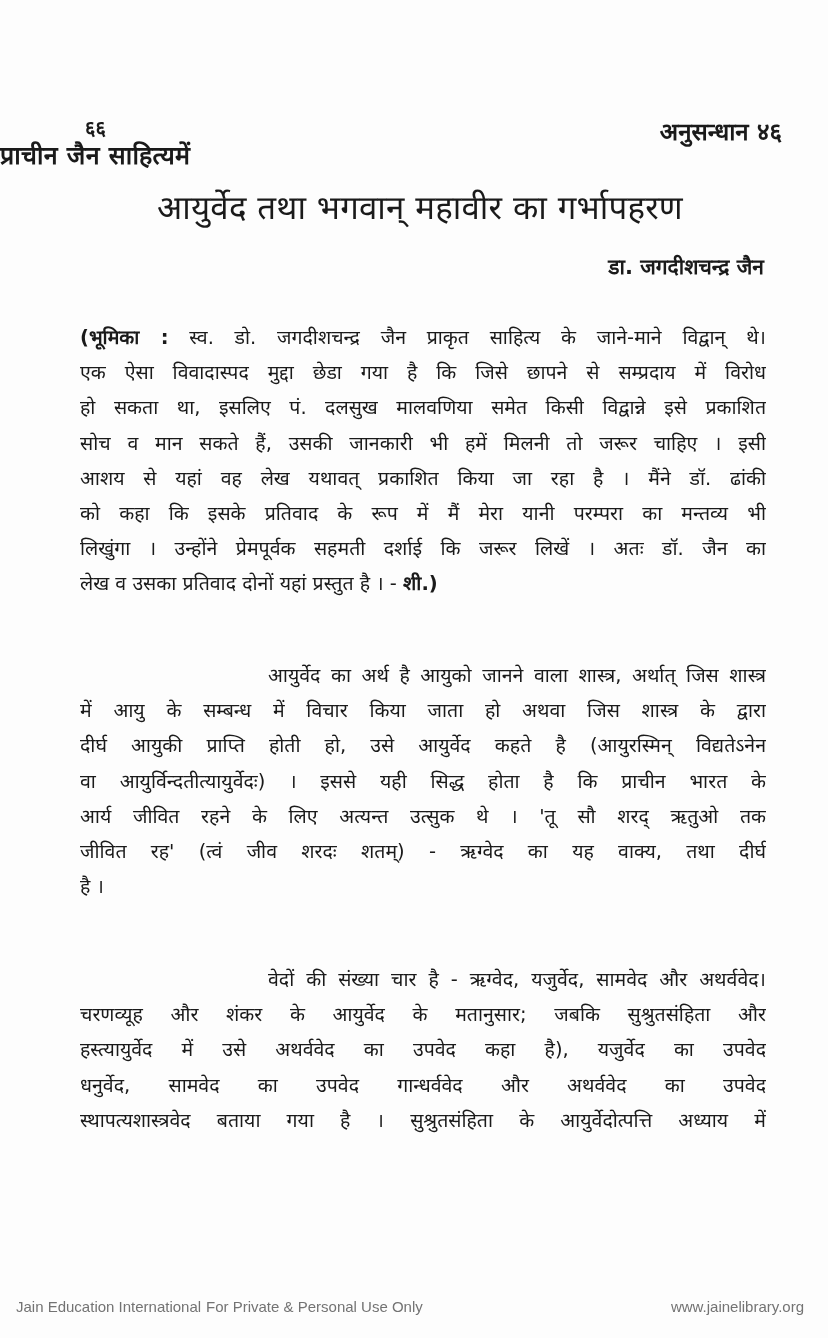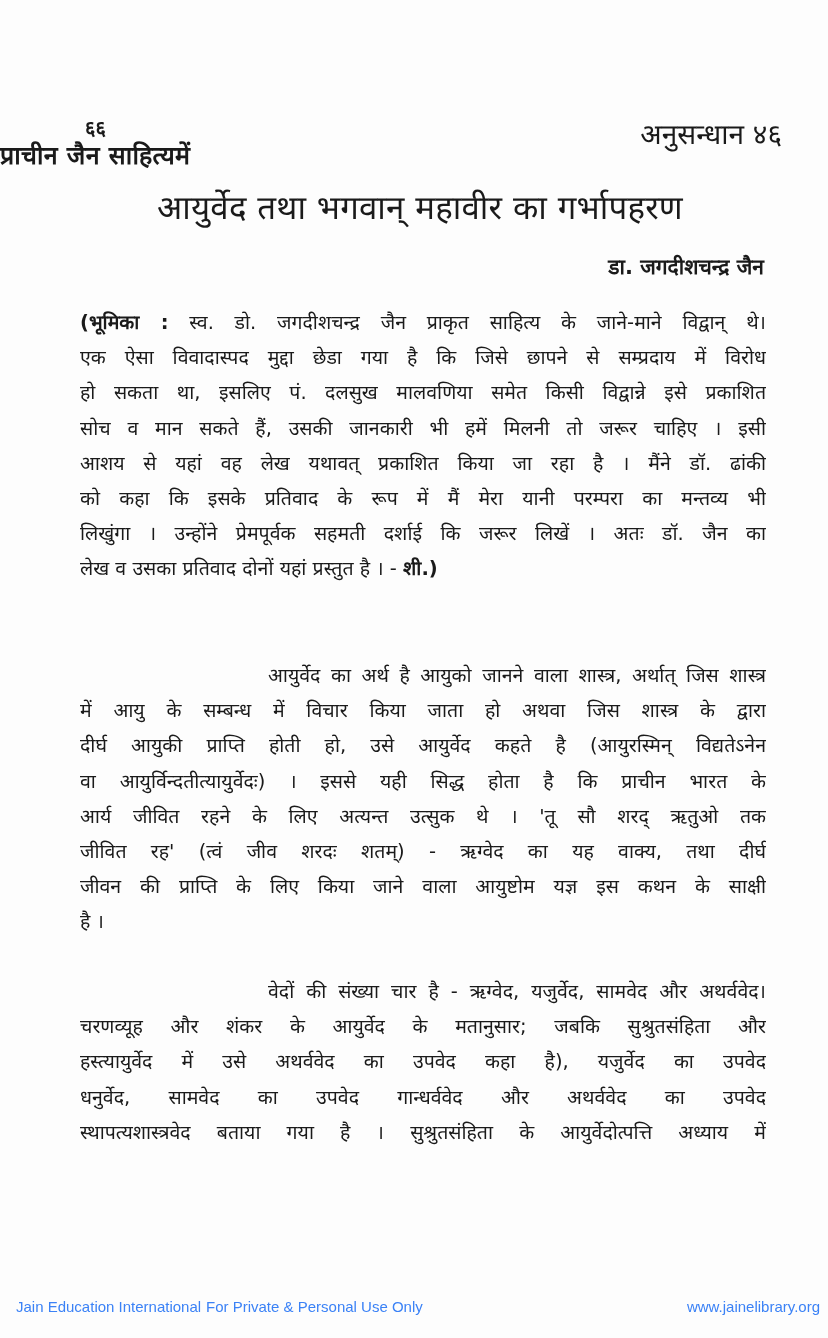--- a/index.html
+++ b/index.html
@@ -4,36 +4,36 @@
 <style>
   html, body { margin: 0; padding: 0; background: #fdfdfd; }
   body {
     width: 828px; height: 1338px; position: relative; overflow: hidden;
     font-family: "DejaVu Sans", "Liberation Sans", sans-serif;
     color: #1a1a1a;
   }
   .page { position: absolute; inset: 0; }
   .header { position: absolute; top: 78px; left: 85px; right: 46px; height: 30px; margin-top: 36px; }
   .page-num { position: absolute; left: 0; top: 0; font-size: 20px; font-weight: bold; }
-  .journal { position: absolute; right: 0; top: 0; font-size: 28px; font-weight: normal; }
+  .journal { position: absolute; right: 0; top: 0; font-size: 24px; font-weight: bold; }
   .subtitle { position: absolute; top: 137px; left: 0; right: 0; text-align: left; font-size: 25px; font-weight: bold; letter-spacing: 0.3px; }
   .title { position: absolute; top: 184px; left: 0; right: 0; text-align: center; font-size: 33px; letter-spacing: 0.2px; padding-left: 12px; }
   .author { position: absolute; top: 252px; right: 64px; font-size: 21px; font-weight: bold; }
   .text-block { position: absolute; left: 80px; width: 686px; }
   .line {
     font-size: 19.5px; height: 35.2px; line-height: 35.2px;
     white-space: nowrap; text-align: justify; text-align-last: justify; overflow: hidden;
   }
   .line.last { text-align-last: left; }
   .line.indent { padding-left: 188px; }
-  .preface { top: 305px; }
+  .preface { top: 320px; }
   .para1 { top: 658px; }
   .para2 { top: 962px; }
-  .para2 .line.indent { padding-left: 188px; margin-top: 12px; }
-  .footer { position: absolute; top: 1298px; left: 16px; right: 8px; height: 20px; color: #3b82f6; font-family: "Liberation Sans", sans-serif; font-size: 15px; }
+  .para2 .line.indent { padding-left: 188px; }
+  .footer { position: absolute; top: 1298px; left: 16px; right: 24px; height: 20px; color: #737373; font-family: "Liberation Sans", sans-serif; font-size: 15px; }
   .footer span { position: absolute; top: 0; }
   .f-left { left: 0; }
   .f-mid { left: 190px; }
   .f-right { right: 0; }
   b { font-weight: bold; }
 </style>
 </head>
 <body>
 
 <div class="page">
@@ -58,21 +58,20 @@
     <div class="line last"><span>लेख व उसका प्रतिवाद दोनों यहां प्रस्तुत है । - </span><b>शी.)</b></div>
   </div>
 
   <div class="text-block para1">
     <div class="line indent">आयुर्वेद का अर्थ है आयुको जानने वाला शास्त्र, अर्थात् जिस शास्त्र</div>
     <div class="line">में आयु के सम्बन्ध में विचार किया जाता हो अथवा जिस शास्त्र के द्वारा</div>
     <div class="line">दीर्घ आयुकी प्राप्ति होती हो, उसे आयुर्वेद कहते है (आयुरस्मिन् विद्यतेऽनेन</div>
     <div class="line">वा आयुर्विन्दतीत्यायुर्वेदः) । इससे यही सिद्ध होता है कि प्राचीन भारत के</div>
     <div class="line">आर्य जीवित रहने के लिए अत्यन्त उत्सुक थे । 'तू सौ शरद् ऋतुओ तक</div>
     <div class="line">जीवित रह' (त्वं जीव शरदः शतम्) - ऋग्वेद का यह वाक्य, तथा दीर्घ</div>
-    <div class="line">जीवन की प्राप्ति के लिए किया जाने वाला आयुष्टोम यज्ञ इस कथन के साक्षी</div>
     <div class="line last">है ।</div>
   </div>
 
   <div class="text-block para2">
     <div class="line indent">वेदों की संख्या चार है - ऋग्वेद, यजुर्वेद, सामवेद और अथर्ववेद।</div>
     <div class="line">चरणव्यूह और शंकर के आयुर्वेद के मतानुसार; जबकि सुश्रुतसंहिता और</div>
     <div class="line">हस्त्यायुर्वेद में उसे अथर्ववेद का उपवेद कहा है), यजुर्वेद का उपवेद</div>
     <div class="line">धनुर्वेद, सामवेद का उपवेद गान्धर्ववेद और अथर्ववेद का उपवेद</div>
     <div class="line">स्थापत्यशास्त्रवेद बताया गया है । सुश्रुतसंहिता के आयुर्वेदोत्पत्ति अध्याय में</div>
   </div>

